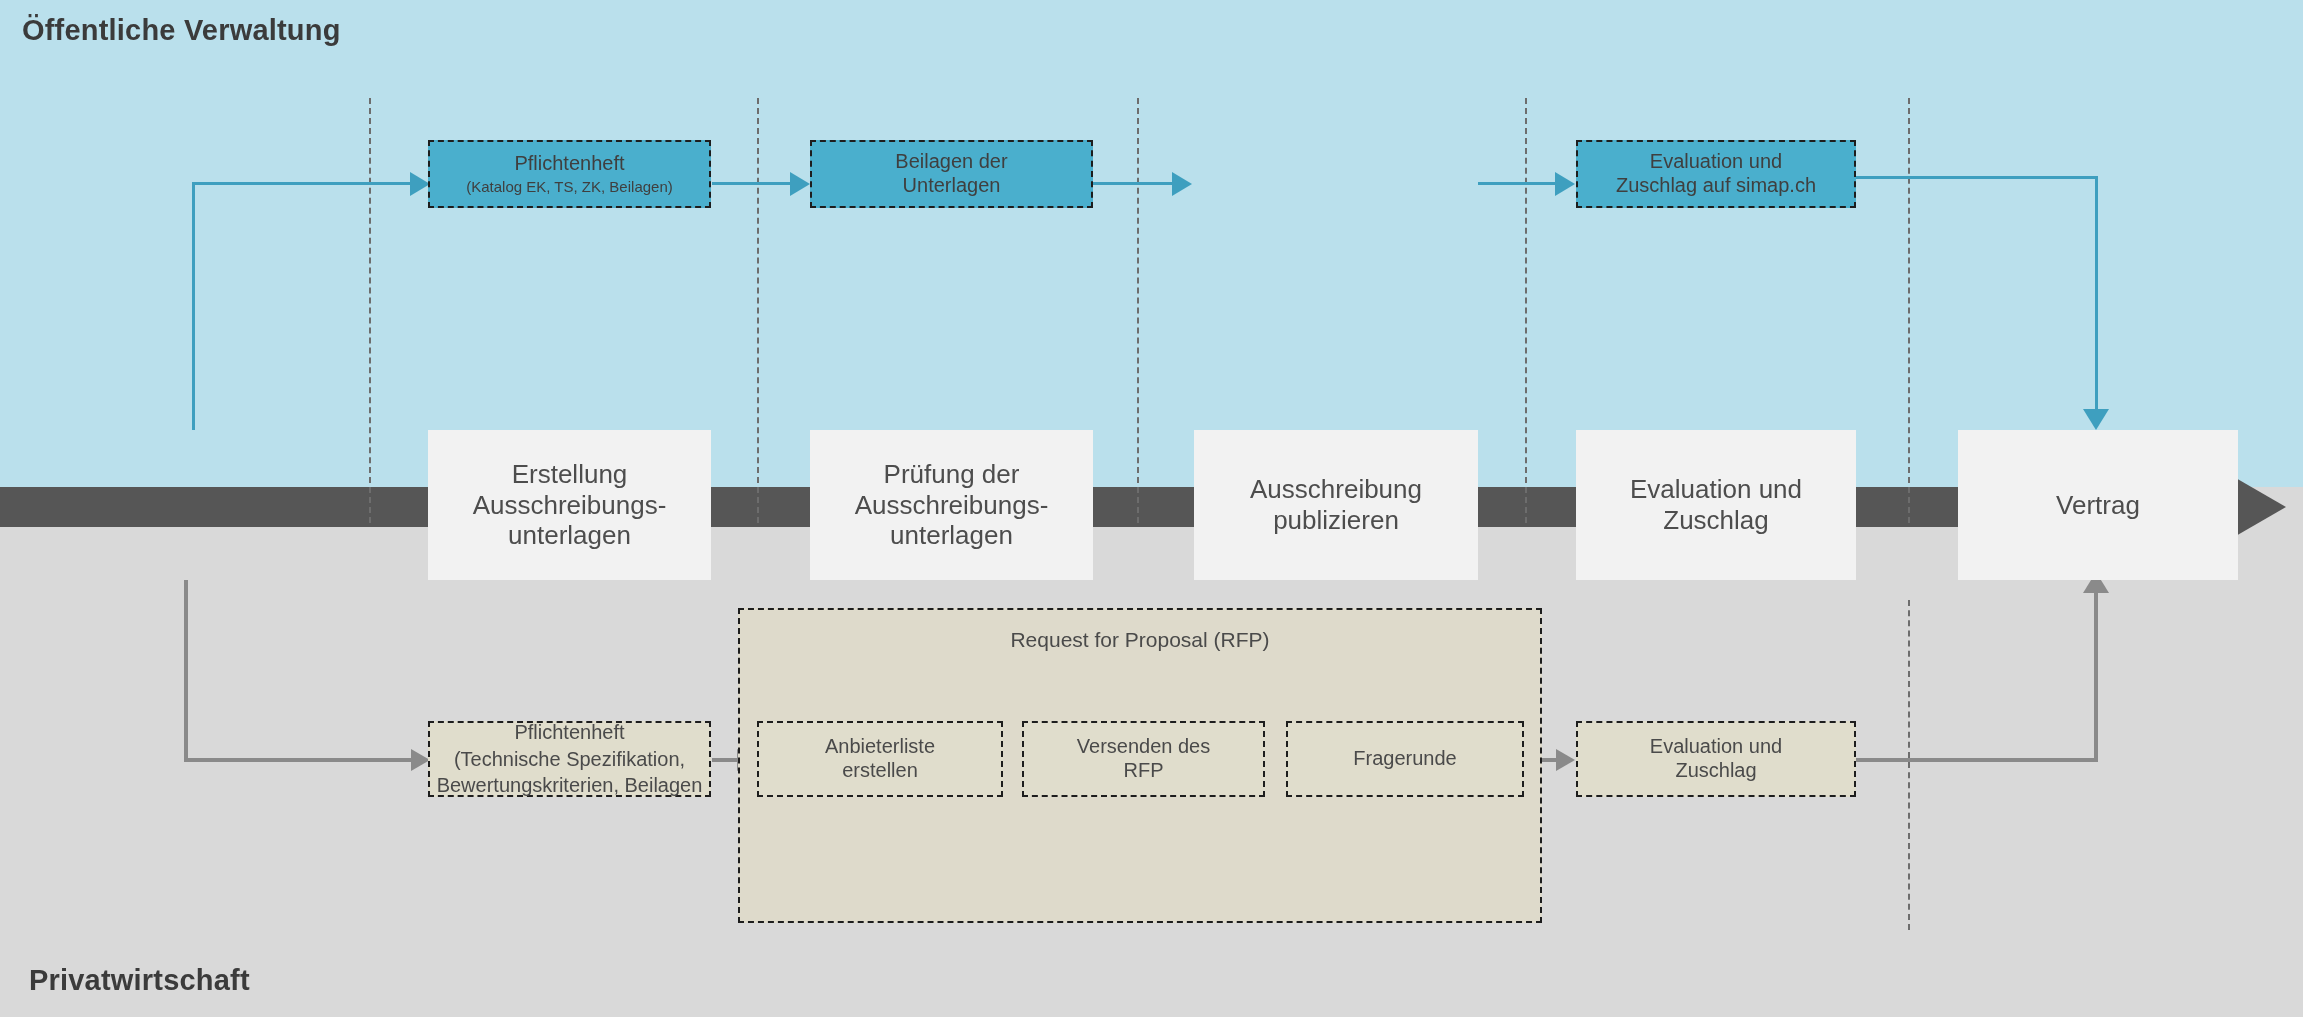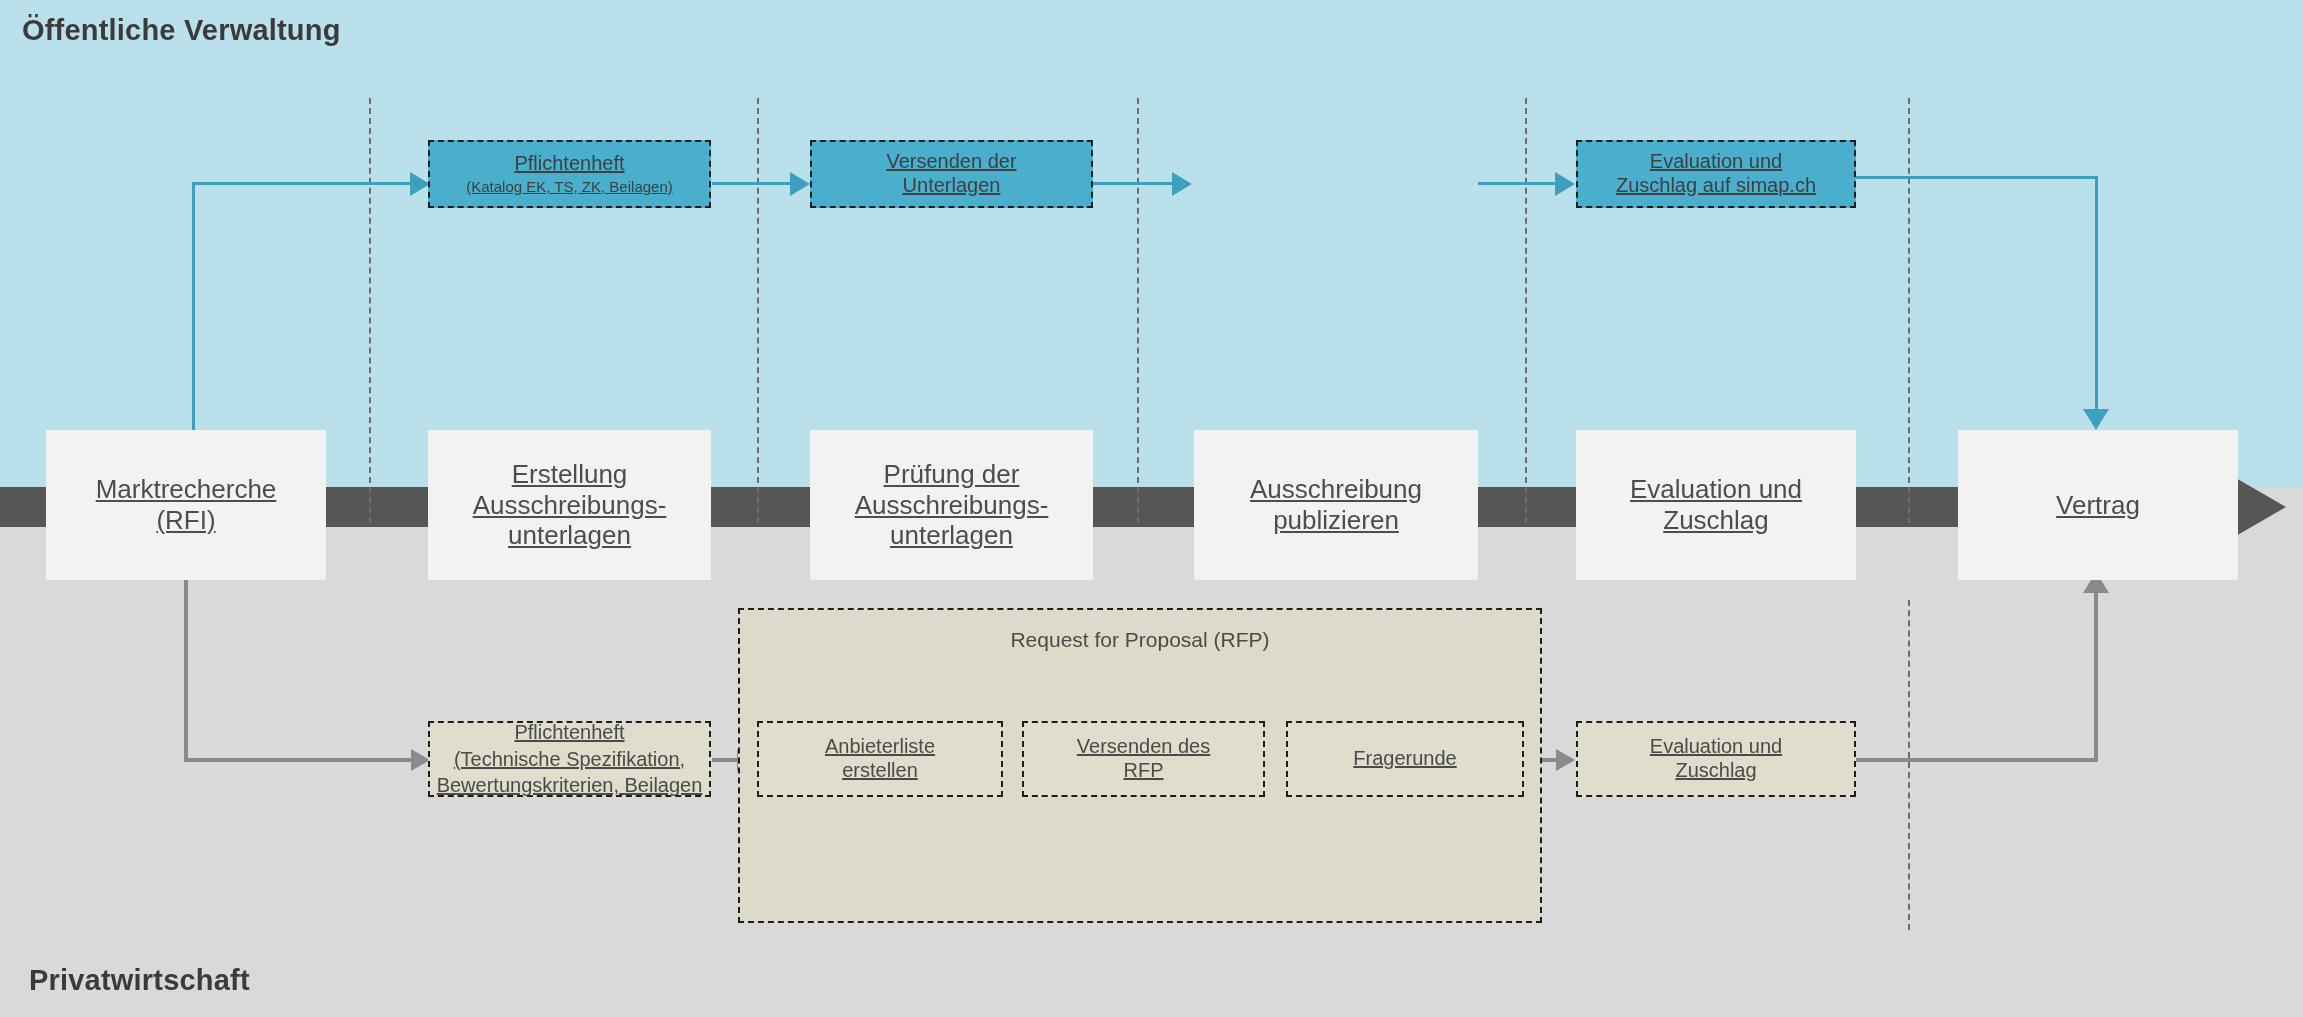--- a/index.html
+++ b/index.html
@@ -98,21 +98,20 @@
   
   .box {
     position: absolute;
     box-sizing: border-box;
     display: flex;
     flex-direction: column;
     align-items: center;
     justify-content: center;
     text-align: center;
     color: #4a4a4a;
-    text-decoration: underline;
   }
   .box .ttl { line-height: 1.18; }
   .box .sub { line-height: 1.2; }
 
   .box.main {
     background: #f2f2f2;
     font-size: 26px;
     color: #4d4d4d;
   }
   .box.blue {
@@ -207,21 +206,21 @@
   <div class="group-rfp" style="left:738px; top:608px; width:804px; height:315px;">
     <div class="glabel">Request for Proposal (RFP)</div>
   </div>
 
   <div class="box blue" style="left:428px; top:140px; width:283px; height:68px;">
     <div class="ttl">Pflichtenheft</div>
     <div class="sub">(Katalog EK, TS, ZK, Beilagen)</div>
   </div>
 
   <div class="box blue" style="left:810px; top:140px; width:283px; height:68px;">
-    <div class="ttl">Versenden der</div>
+    <div class="ttl">Beilagen der</div>
     <div class="ttl">Unterlagen</div>
   </div>
 
 
   <div class="box blue" style="left:1576px; top:140px; width:280px; height:68px;">
     <div class="ttl">Evaluation und</div>
     <div class="ttl">Zuschlag auf simap.ch</div>
   </div>
 
   <div class="box beige" style="left:428px; top:721px; width:283px; height:76px;">
@@ -242,24 +241,20 @@
 
   <div class="box beige" style="left:1286px; top:721px; width:238px; height:76px;">
     <div class="ttl">Fragerunde</div>
   </div>
 
   <div class="box beige" style="left:1576px; top:721px; width:280px; height:76px;">
     <div class="ttl">Evaluation und</div>
     <div class="ttl">Zuschlag</div>
   </div>
 
-  <div class="box main" style="left:46px; top:430px; width:280px; height:150px;">
-    <div class="ttl">Marktrecherche</div>
-    <div class="ttl">(RFI)</div>
-  </div>
 
   <div class="box main" style="left:428px; top:430px; width:283px; height:150px;">
     <div class="ttl">Erstellung</div>
     <div class="ttl">Ausschreibungs-</div>
     <div class="ttl">unterlagen</div>
   </div>
 
   <div class="box main" style="left:810px; top:430px; width:283px; height:150px;">
     <div class="ttl">Prüfung der</div>
     <div class="ttl">Ausschreibungs-</div>

